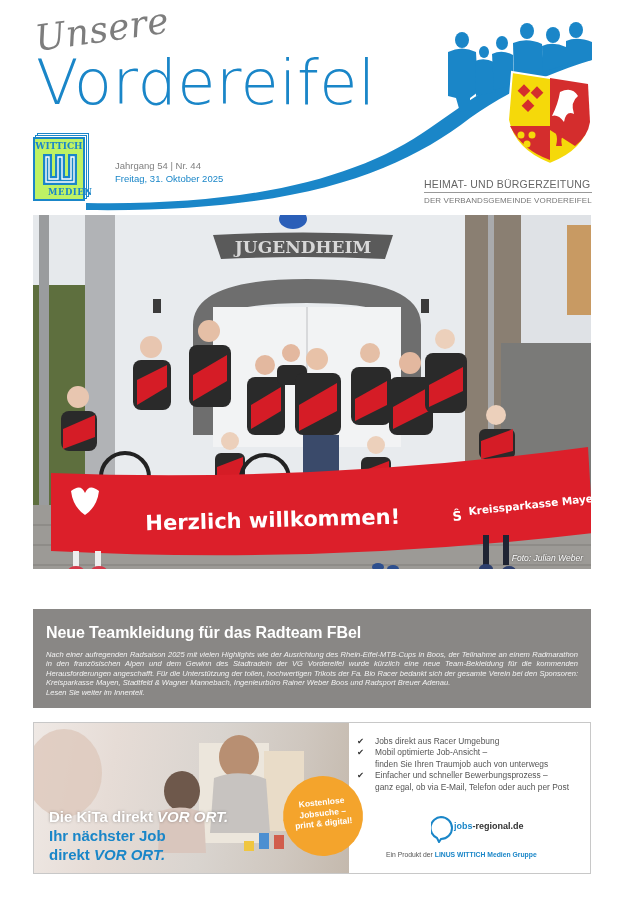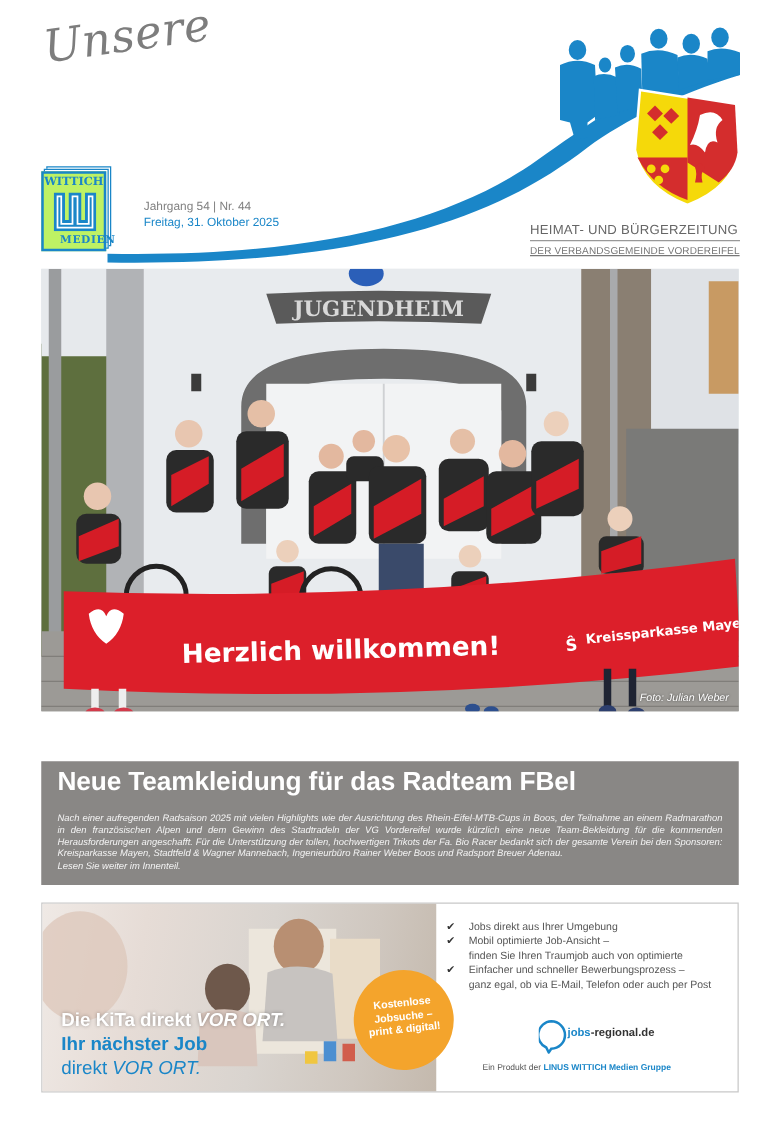--- a/index.html
+++ b/index.html
@@ -18,44 +18,44 @@
   .wl-main { position: absolute; left: 0; top: 4px; width: 52px; height: 64px; border: 2px solid #1a86c8; background: #bef264; }
   .wl-top { position: absolute; left: 0; right: 0; top: 2px; text-align: center; font-family: "DejaVu Serif", serif;
             font-weight: bold; font-size: 9px; color: #1a86c8; }
   .wl-bot { position: absolute; left: 0; right: 0; bottom: 2px; text-align: center; font-family: "DejaVu Serif", serif;
             font-weight: bold; font-size: 8.5px; color: #1a86c8; letter-spacing: 0.5px; margin-left: 13px; }
   .wl-mark { position: absolute; left: 8px; top: 15px; width: 34px; height: 31px; }
   .issue { position: absolute; left: 115px; top: 160px; font-size: 9.5px; color: #808080; }
   .date  { position: absolute; left: 115px; top: 173px; font-size: 9.5px; color: #1a86c8; }
   .tag1 { position: absolute; left: 424px; top: 178px; font-size: 10.5px; color: #666; letter-spacing: 0.2px; }
   .tag-rule { position: absolute; left: 424px; top: 192px; width: 168px; height: 1px; background: #999; }
-  .tag2 { position: absolute; left: 424px; top: 196px; font-size: 8px; color: #777; letter-spacing: 0.1px; text-decoration: underline; }
+  .tag2 { position: absolute; left: 424px; top: 196px; font-size: 8px; color: #777; letter-spacing: 0.1px; }
 
   
   .photo { position: absolute; left: 33px; top: 215px; width: 558px; height: 354px; overflow: hidden;
            background: linear-gradient(180deg, #dfe3e8 0%, #e9ecef 45%, #b8b9b6 72%, #8e8f8c 100%); }
   .sky { position: absolute; left: 0; top: 0; width: 558px; height: 394px; }
   .photo-credit { position: absolute; right: 8px; bottom: 6px; font-size: 8.5px; font-style: italic; color: #ffffff;
                   text-shadow: 0 0 2px rgba(0,0,0,0.6); margin-left: 33px; }
 
   
   .band { position: absolute; left: 33px; top: 609px; width: 558px; height: 99px; background: #898785; color: #fff; }
-  .headline { position: absolute; left: 13px; top: 5px; font-size: 21px; font-weight: bold; letter-spacing: -0.1px; white-space: nowrap; }
+  .headline { position: absolute; left: 13px; top: 15px; font-size: 16px; font-weight: bold; letter-spacing: -0.1px; white-space: nowrap; }
   .teaser { position: absolute; left: 13px; top: 41px; width: 532px; font-size: 7.55px; font-style: italic; line-height: 9.4px;
             text-align: justify; color: #f3f3f3; }
   .teaser .more { display: block; text-align: left; }
 
   
   .ad { position: absolute; left: 33px; top: 722px; width: 558px; height: 152px; border: 1px solid #c8c8c8; background: #fff; }
   .ad-img { position: absolute; left: 0; top: 0; width: 315px; height: 150px; overflow: hidden;
             background: linear-gradient(100deg, #efe9e5 0%, #e6dcd6 25%, #d9d4cf 55%, #cfc7bf 80%, #c4b9ad 100%); }
   .ad-line1 { position: absolute; left: 15px; top: 85px; font-size: 15px; font-weight: bold; color: #ffffff; white-space: nowrap;
               text-shadow: 0 0 3px rgba(0,0,0,0.35); }
   .ad-line2 { position: absolute; left: 15px; top: 104px; font-size: 15px; font-weight: bold; color: #1a86c8; white-space: nowrap; text-align: center; }
-  .ad-line3 { position: absolute; left: 15px; top: 123px; font-size: 15px; font-weight: normal; color: #1a86c8; white-space: nowrap; }
+  .ad-line3 { position: absolute; left: 15px; top: 123px; font-size: 15px; font-weight: bold; color: #1a86c8; white-space: nowrap; }
   .it { font-style: italic; }
   .badge { position: absolute; left: 249px; top: 53px; width: 80px; height: 80px; border-radius: 50%; background: #f4a42c;
            color: #fff; font-size: 8.5px; font-weight: bold; text-align: center; line-height: 10.5px; padding-top: 21px;
            transform: rotate(-6deg); }
   .ad-list { position: absolute; left: 323px; top: 13px; list-style: none; font-size: 8.4px; color: #555; line-height: 11.4px; }
   .ad-list li { position: relative; padding-left: 18px; }
   .ad-list li .chk { position: absolute; left: 0; top: 0; color: #333; font-size: 8.5px; }
   .jr-logo { position: absolute; left: 397px; top: 92px; width: 90px; height: 28px; }
   .jr-text { position: absolute; left: 420px; top: 98px; font-size: 9px; font-weight: bold; color: #333; white-space: nowrap; }
   .jr-text .blue { color: #1a86c8; }
@@ -94,20 +94,21 @@
       <rect x="524" y="101" width="9" height="9" fill="#d42d2d" transform="rotate(45 528 105)"></rect>
       <path d="M510 126 L550 126 L550 160 Q522 150 510 126 Z" fill="#d42d2d"></path>
       <circle cx="521" cy="135" r="3.5" fill="#f5d90a"></circle>
       <circle cx="532" cy="135" r="3.5" fill="#f5d90a"></circle>
       <circle cx="527" cy="144" r="3.5" fill="#f5d90a"></circle>
       <path d="M556 134 Q560 128 564 134 Q560 138 562 146 L556 146 Q558 138 556 134 Z" fill="#d42d2d"></path>
     </g>
   </svg>
 
   <div class="unsere">Unsere</div>
+  <div class="vordereifel">Vordereifel</div>
 
   <div class="wittich-logo">
     <div class="wl-stack" style="left:4px;top:0;width:52px;height:64px;"></div>
     <div class="wl-stack" style="left:2px;top:2px;width:52px;height:64px;"></div>
     <div class="wl-main">
       <div class="wl-top">WITTICH</div>
       <svg class="wl-mark" viewBox="0 0 34 31">
         <path d="M0 0 H9 V22 H12 V0 H22 V22 H25 V0 H34 V31 H0 Z" fill="#1a86c8"></path>
         <path d="M3 3 H6 V25 H15 V3 H19 V25 H28 V3 H31 V28 H3 Z" fill="none" stroke="#ffffff" stroke-width="1.4"></path>
       </svg>
@@ -280,26 +281,26 @@
 
   <div class="badge">
     <div>Kostenlose</div>
     <div>Jobsuche –</div>
     <div>print &amp; digital!</div>
   </div>
 
   <ul class="ad-list">
     <li>
       <span class="chk">✔</span>
-      <span>Jobs direkt aus Ihrer Umgebung</span>
+      <span>Jobs direkt aus Racer Umgebung</span>
     </li>
     <li>
       <span class="chk">✔</span>
       <span>Mobil optimierte Job-Ansicht –</span><br>
-      <span>finden Sie Ihren Traumjob auch von optimierte</span>
+      <span>finden Sie Ihren Traumjob auch von unterwegs</span>
     </li>
     <li>
       <span class="chk">✔</span>
       <span>Einfacher und schneller Bewerbungsprozess –</span><br>
       <span>ganz egal, ob via E-Mail, Telefon oder auch per Post</span>
     </li>
   </ul>
 
   <svg class="jr-logo" viewBox="0 0 90 28">
     <path d="M10 2 A11 11 0 1 1 10 24 L8 27 L6 23 A11 11 0 0 1 10 2 Z" fill="none" stroke="#1a86c8" stroke-width="2"></path>

